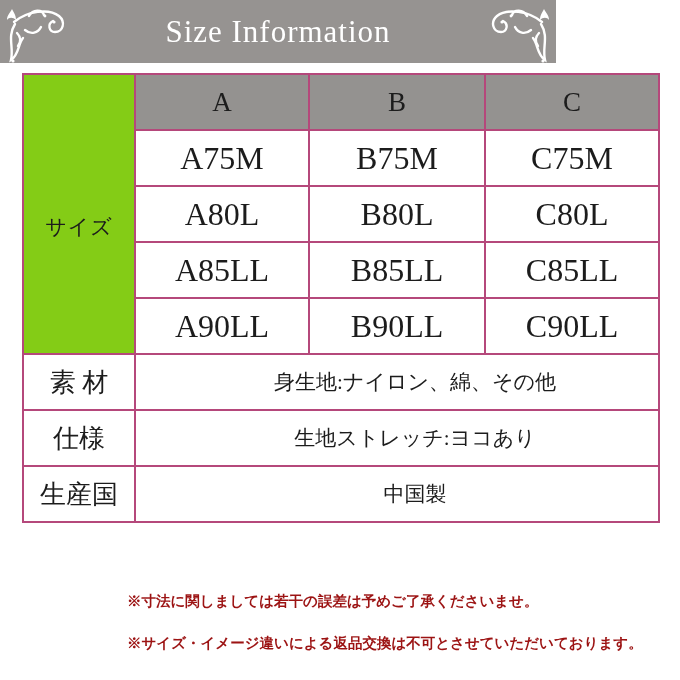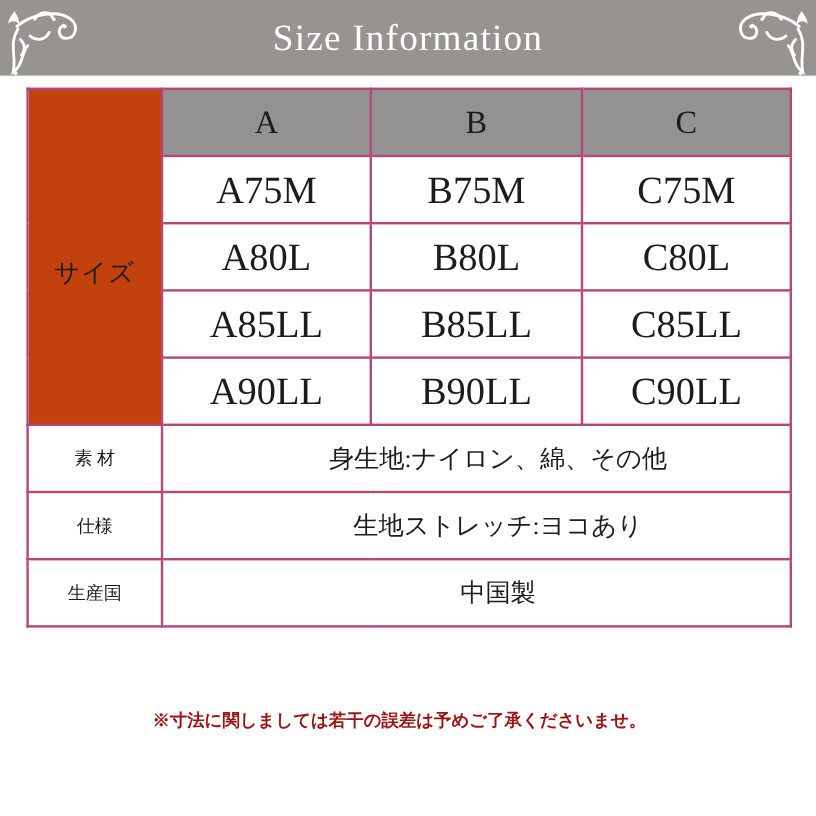--- a/index.html
+++ b/index.html
@@ -3,21 +3,21 @@
 <meta charset="utf-8">
 <style>
   html,body{margin:0;padding:0;}
   body{
     width:680px;height:680px;background:#ffffff;overflow:hidden;
     font-family:"Liberation Serif","DejaVu Serif",serif;
     -webkit-font-smoothing:antialiased;
   }
   
   .banner{
-    position:relative;width:680px;height:63px;background:#969391;
+    position:relative;width:556px;height:63px;background:#969391;
   }
   .banner-title{
     position:absolute;left:0;right:0;top:0;height:63px;
     display:flex;align-items:center;justify-content:center;
     color:#ffffff;font-size:31px;letter-spacing:1px;font-weight:400;
   }
   .flourish{position:absolute;top:7px;width:68px;height:56px;}
   .flourish.left{left:5px;}
   .flourish.right{right:5px;transform:scaleX(-1);}
   
@@ -32,24 +32,24 @@
     color:#1c1c1c;font-weight:400;
     overflow:hidden;
   }
   tr.r{height:56px;}
   col.c-label{width:112px;}
   col.c-a{width:174px;}
   col.c-b{width:176px;}
   col.c-c{width:174px;}
   th.head-cell{background:#949290;color:#ffffff;font-size:27px;}
   td.size-label-cell{
-    background:#c2410c;font-size:21px;letter-spacing:1px;padding-top:26px;
+    background:#84cc16;font-size:21px;letter-spacing:1px;padding-top:26px;
   }
   td.val{font-size:32px;}
-  td.info-label{font-size:15px;}
+  td.info-label{font-size:26px;}
   td.info-value{
     text-align:left;padding-left:37px;font-size:21px;
   }
   
   .notes{
     margin:67px 0 0 127px;
     color:#9c1313;font-weight:bold;font-size:14.5px;line-height:23.5px;
     font-family:"Liberation Serif","DejaVu Serif",serif;
   }
   .notes div{white-space:nowrap;margin-top:18px;}
@@ -127,13 +127,14 @@
     </tr>
     <tr class="r">
       <td class="info-label">生産国</td>
       <td class="info-value" colspan="3">中国製</td>
     </tr>
   </tbody>
 </table>
 
 <div class="notes">
   <div>※寸法に関しましては若干の誤差は予めご了承くださいませ。</div>
+  <div>※サイズ・イメージ違いによる返品交換は不可とさせていただいております。</div>
 </div>
 
 </body></html>

